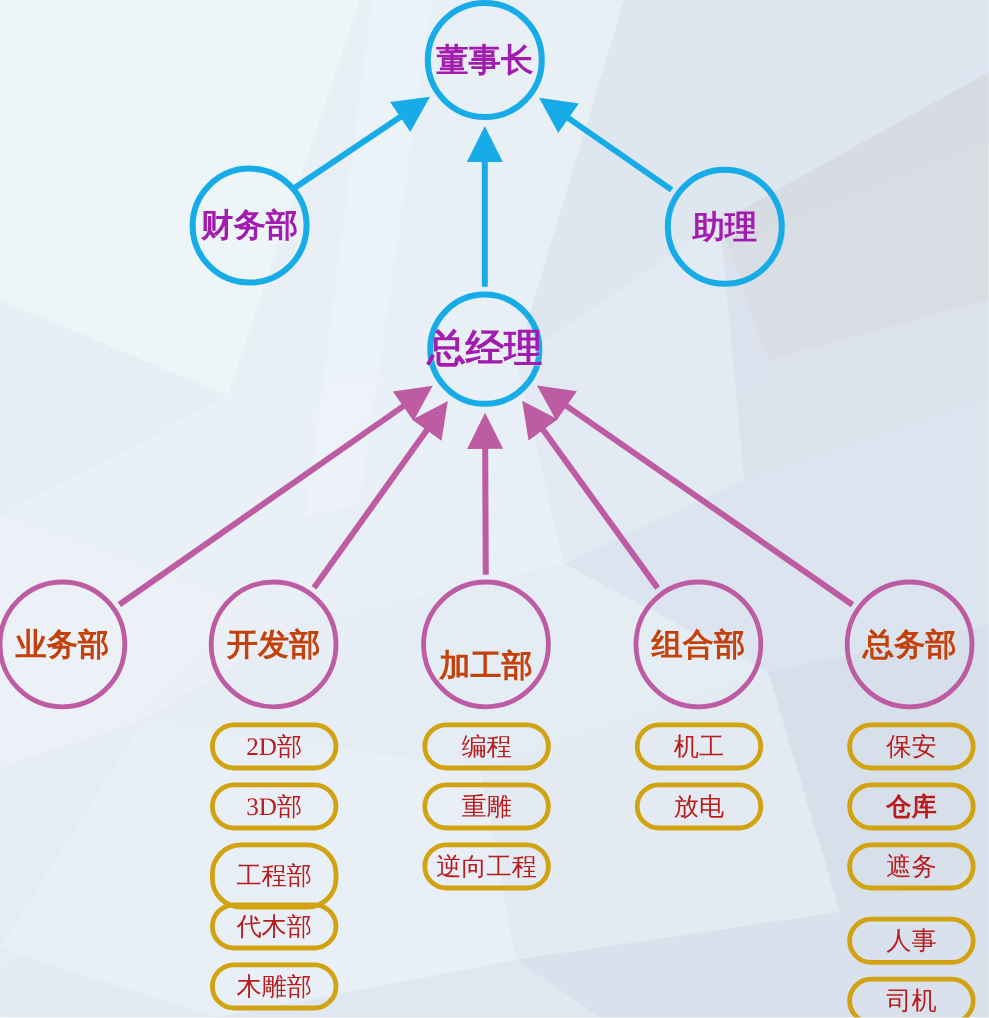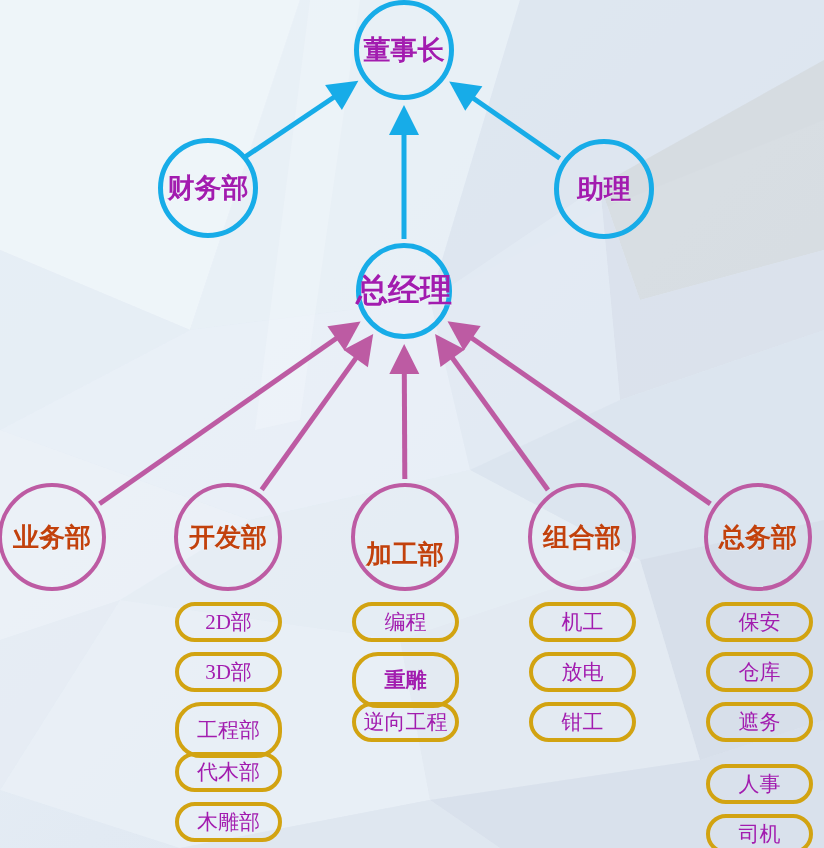--- a/index.html
+++ b/index.html
@@ -53,21 +53,21 @@
     border: 4px solid #D2A311;
     border-radius: 26px;
     display: flex;
     align-items: center;
     justify-content: center;
     background: transparent;
   }
   .pill-node .plabel {
     font-family: "Liberation Serif", serif;
     font-size: 21px;
-    color: #a21caf;
+    color: #b91c1c;
     white-space: nowrap;
   }
 </style>
 </head>
 <body>
 
 <div id="stage">
 
   <svg id="bg-layer" viewBox="0 0 824 848" preserveAspectRatio="none" aria-hidden="true">
     <defs>
@@ -176,39 +176,36 @@
       </div>
       <div class="pill-node" style="left: 175px; top: 802px; width: 107px; height: 40px;">
         <span class="plabel">木雕部</span>
       </div>
       <div class="pill-node" style="left: 175px; top: 752px; width: 107px; height: 40px;">
         <span class="plabel">代木部</span>
       </div>
       <div class="pill-node" style="left: 352px; top: 602px; width: 107px; height: 40px; text-align: right;">
         <span class="plabel">编程</span>
       </div>
-      <div class="pill-node" style="left: 352px; top: 652px; width: 107px; height: 56px; font-weight: bold;">
+      <div class="pill-node" style="left: 352px; top: 652px; width: 107px; height: 40px;">
         <span class="plabel">重雕</span>
       </div>
       <div class="pill-node" style="left: 529px; top: 602px; width: 107px; height: 40px;">
         <span class="plabel">机工</span>
       </div>
       <div class="pill-node" style="left: 352px; top: 702px; width: 107px; height: 40px;">
         <span class="plabel">逆向工程</span>
       </div>
       <div class="pill-node" style="left: 529px; top: 652px; width: 107px; height: 40px;">
         <span class="plabel">放电</span>
       </div>
-      <div class="pill-node" style="left: 529px; top: 702px; width: 107px; height: 40px;">
-        <span class="plabel">钳工</span>
-      </div>
       <div class="pill-node" style="left: 706px; top: 602px; width: 107px; height: 40px;">
         <span class="plabel">保安</span>
       </div>
-      <div class="pill-node" style="left: 706px; top: 652px; width: 107px; height: 40px;">
+      <div class="pill-node" style="left: 706px; top: 652px; width: 107px; height: 40px; font-weight: bold;">
         <span class="plabel">仓库</span>
       </div>
       <div class="pill-node" style="left: 706px; top: 702px; width: 107px; height: 40px;">
         <span class="plabel">遮务</span>
       </div>
       <div class="pill-node" style="left: 706px; top: 752px; width: 107px; height: 40px; margin-top: 12px;">
         <span class="plabel">人事</span>
       </div>
       <div class="pill-node" style="left: 706px; top: 802px; width: 107px; height: 40px; margin-top: 12px;">
         <span class="plabel">司机</span>

